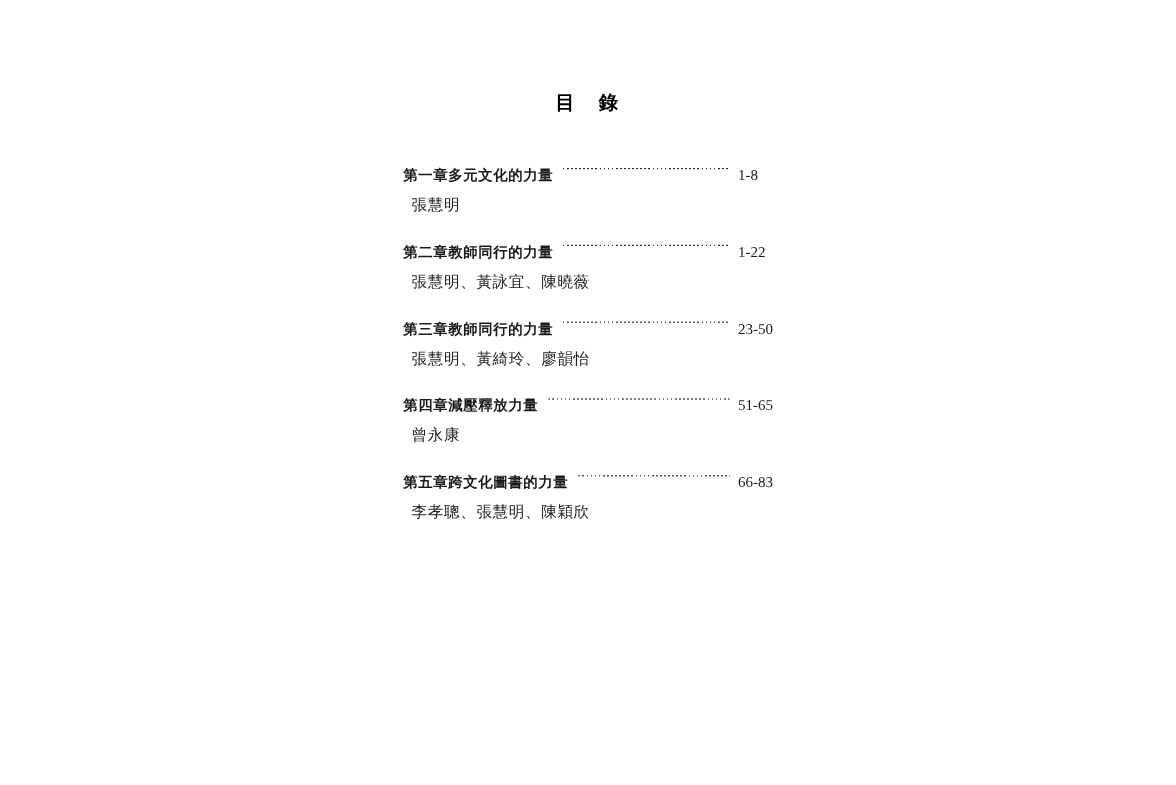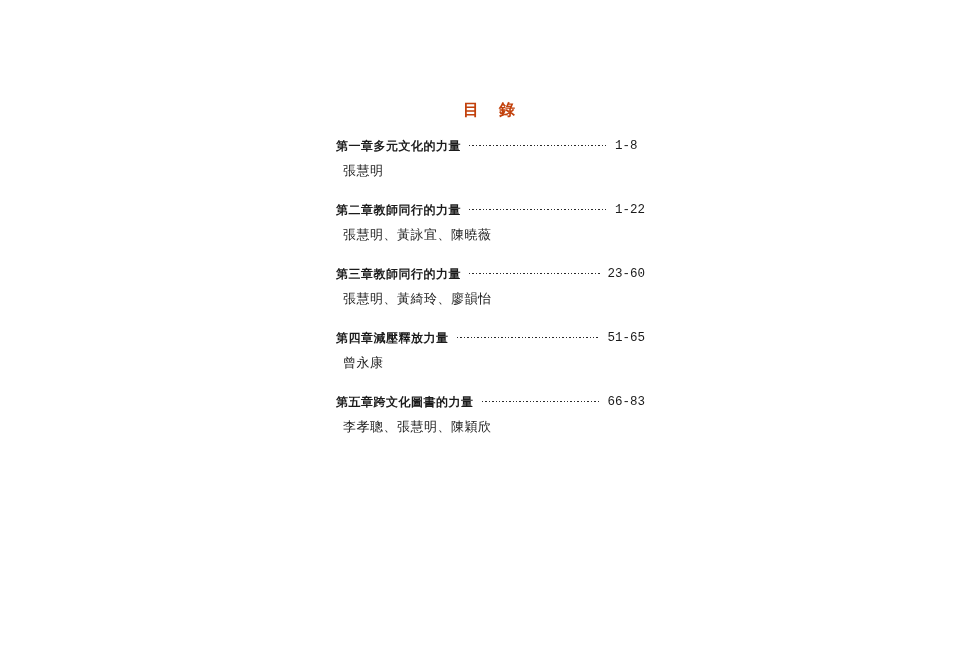--- a/index.html
+++ b/index.html
@@ -9,59 +9,59 @@
     color: #1b1b1b;
     position: relative;
   }
   .page {
     position: absolute;
     inset: 0;
     background: #ffffff;
   }
   .doc-title {
     position: absolute;
-    top: 100px;
+    top: 76px;
     left: 0;
     width: 100%;
     text-align: center;
     font-size: 16px;
     font-weight: 700;
     letter-spacing: 2px;
-    color: #c2410c;
+    color: #000000;
   }
   .toc {
     position: absolute;
     left: 336px;
     top: 139px;
     width: 309px;
   }
   .toc-entry { margin-bottom: 26px; }
   .toc-row {
     display: flex;
-    align-items: center;
+    align-items: flex-start;
     font-size: 12px;
     font-weight: 600;
     letter-spacing: 0.5px;
     line-height: 15px;
     white-space: nowrap;
   }
   .chapter-num { flex: 0 0 auto; }
   .chapter-title { flex: 0 0 auto; margin-left: 0; }
   .leader {
     flex: 1 1 auto;
     height: 2px;
     margin: 0 7px 2px 8px;
     background-image: repeating-linear-gradient(to right, #2a2a2a 0 1.4px, transparent 1.4px 3.4px);
     background-position: left bottom;
     background-size: 100% 1.4px;
     background-repeat: no-repeat;
   }
   .pages {
     flex: 0 0 30px;
-    font-family: Liberation Mono, monospace;
+    font-family: Liberation Serif, serif;
     font-weight: 400;
     font-size: 12.5px;
     letter-spacing: 0;
     text-align: left;
     color: #1b1b1b;
   }
   .toc-authors {
     margin: 10px 0 0 7px;
     font-size: 13px;
     font-weight: 400;
@@ -97,21 +97,21 @@
         <span class="pages">1-22</span>
       </div>
       <div class="toc-authors">張慧明、黃詠宜、陳曉薇</div>
     </div>
 
     <div class="toc-entry">
       <div class="toc-row">
         <span class="chapter-num">第三章</span>
         <span class="chapter-title">教師同行的力量</span>
         <span class="leader"></span>
-        <span class="pages">23-60</span>
+        <span class="pages">23-50</span>
       </div>
       <div class="toc-authors">張慧明、黃綺玲、廖韻怡</div>
     </div>
 
     <div class="toc-entry">
       <div class="toc-row">
         <span class="chapter-num">第四章</span>
         <span class="chapter-title">減壓釋放力量</span>
         <span class="leader"></span>
         <span class="pages">51-65</span>

